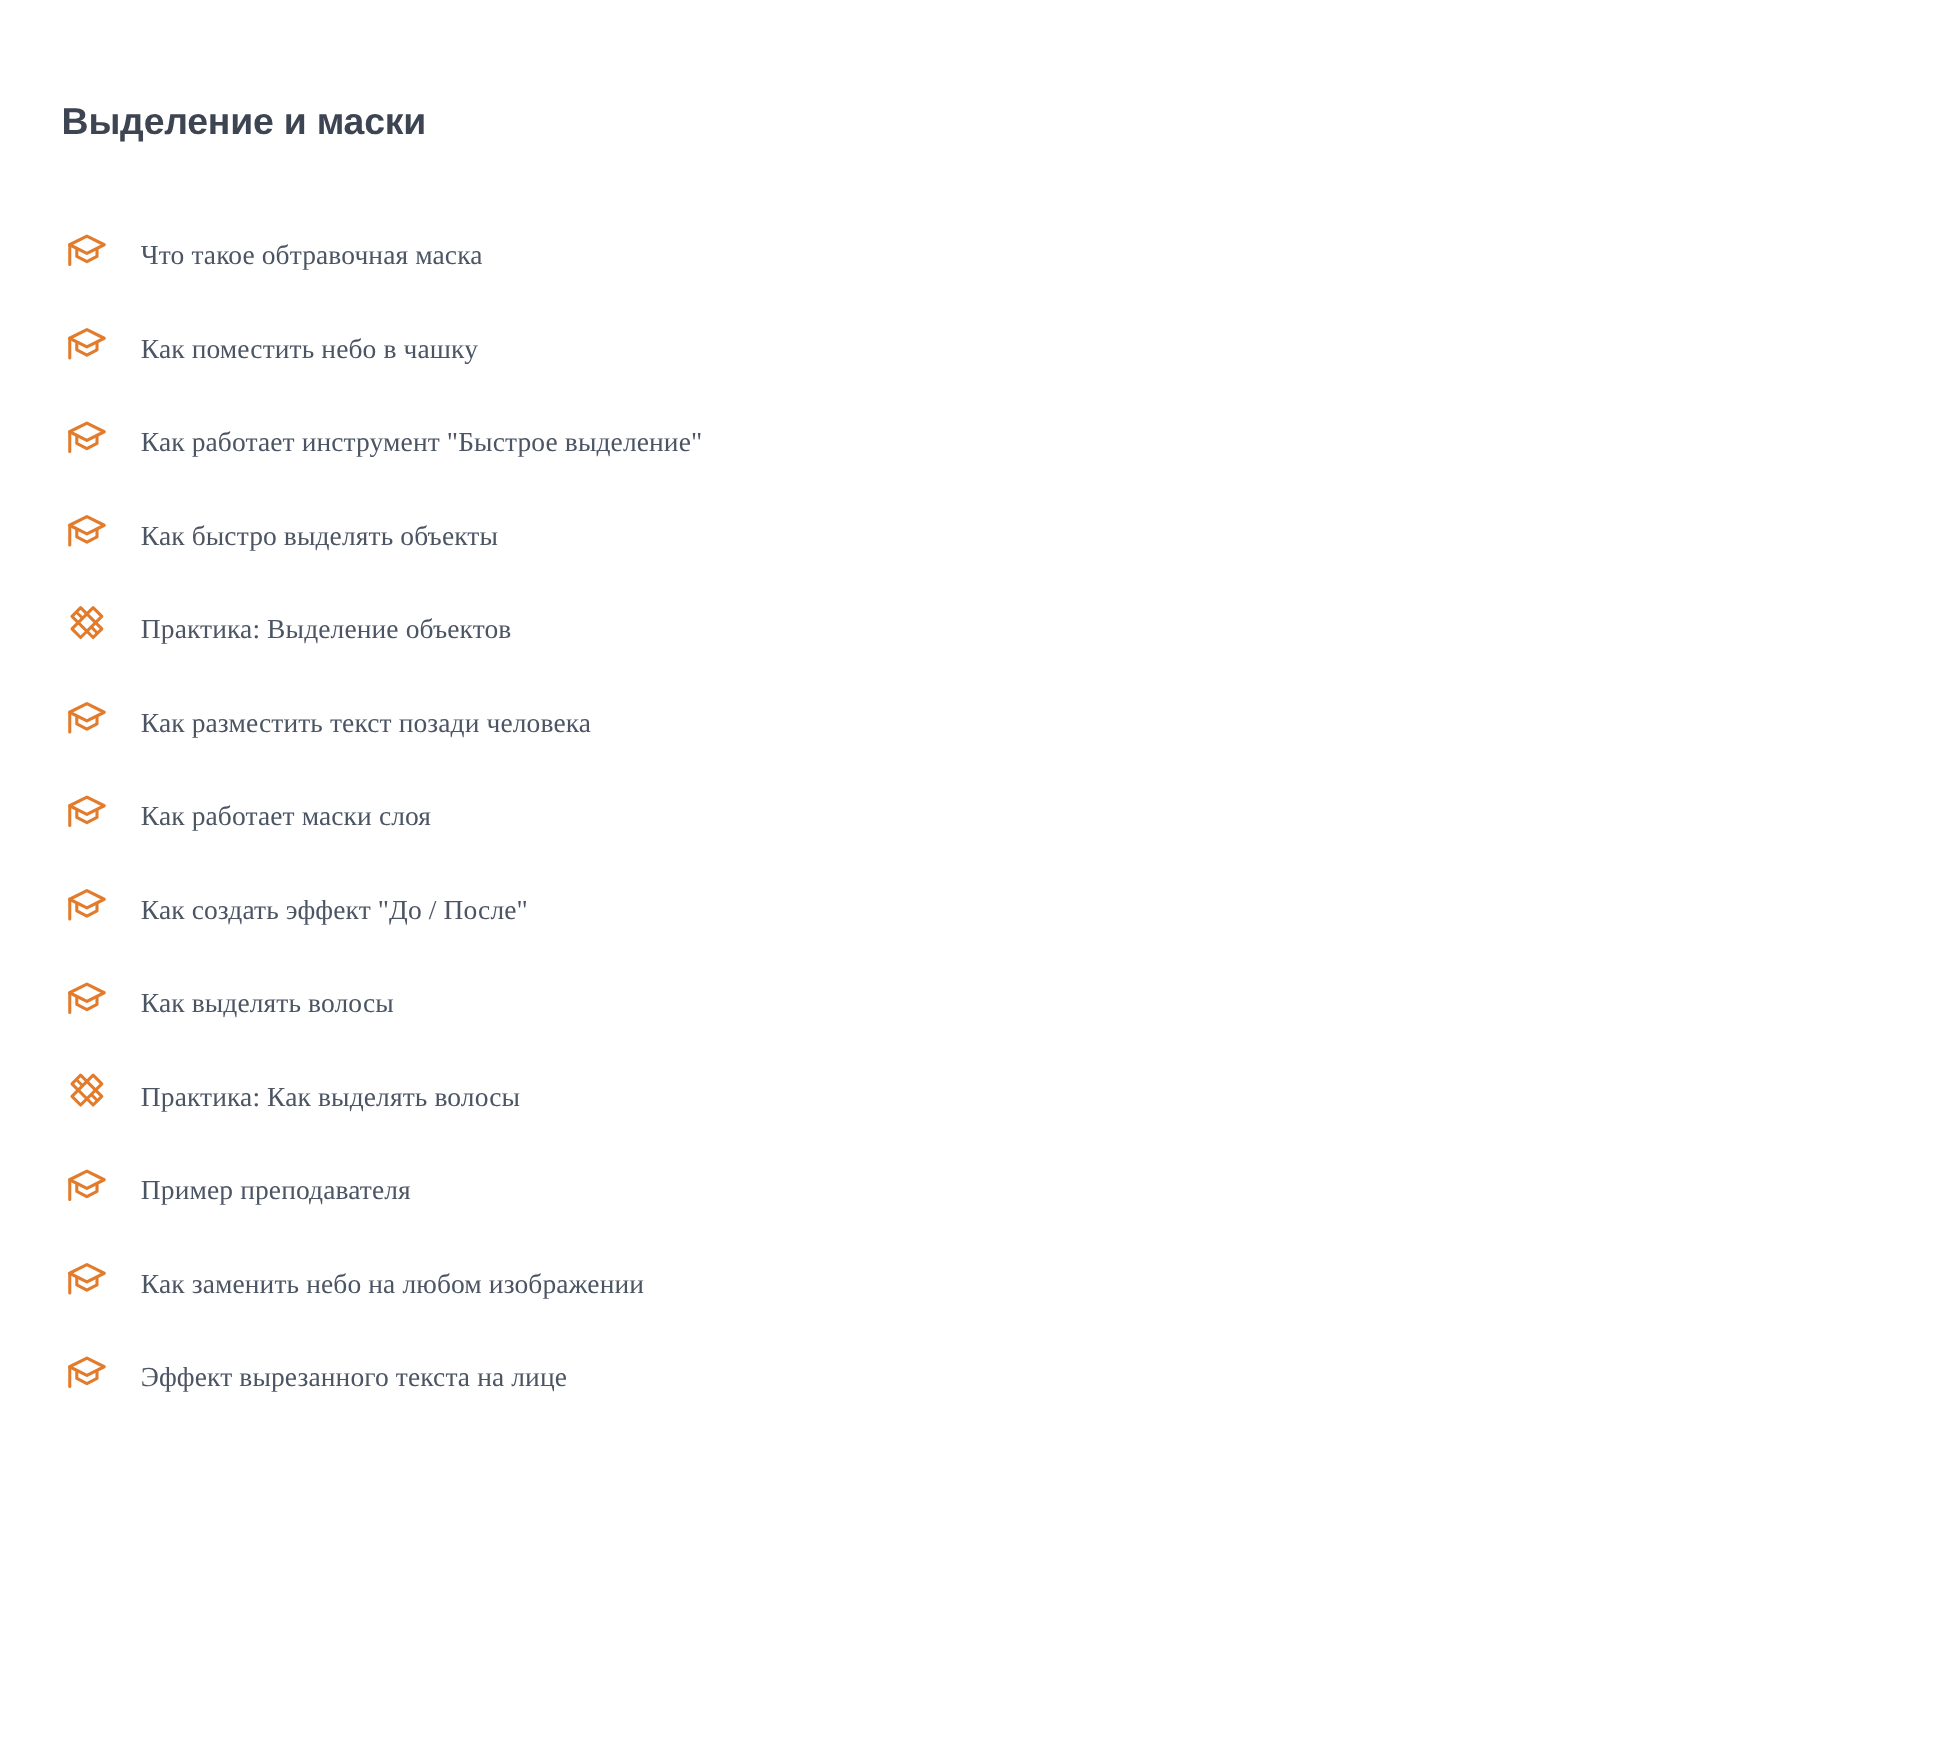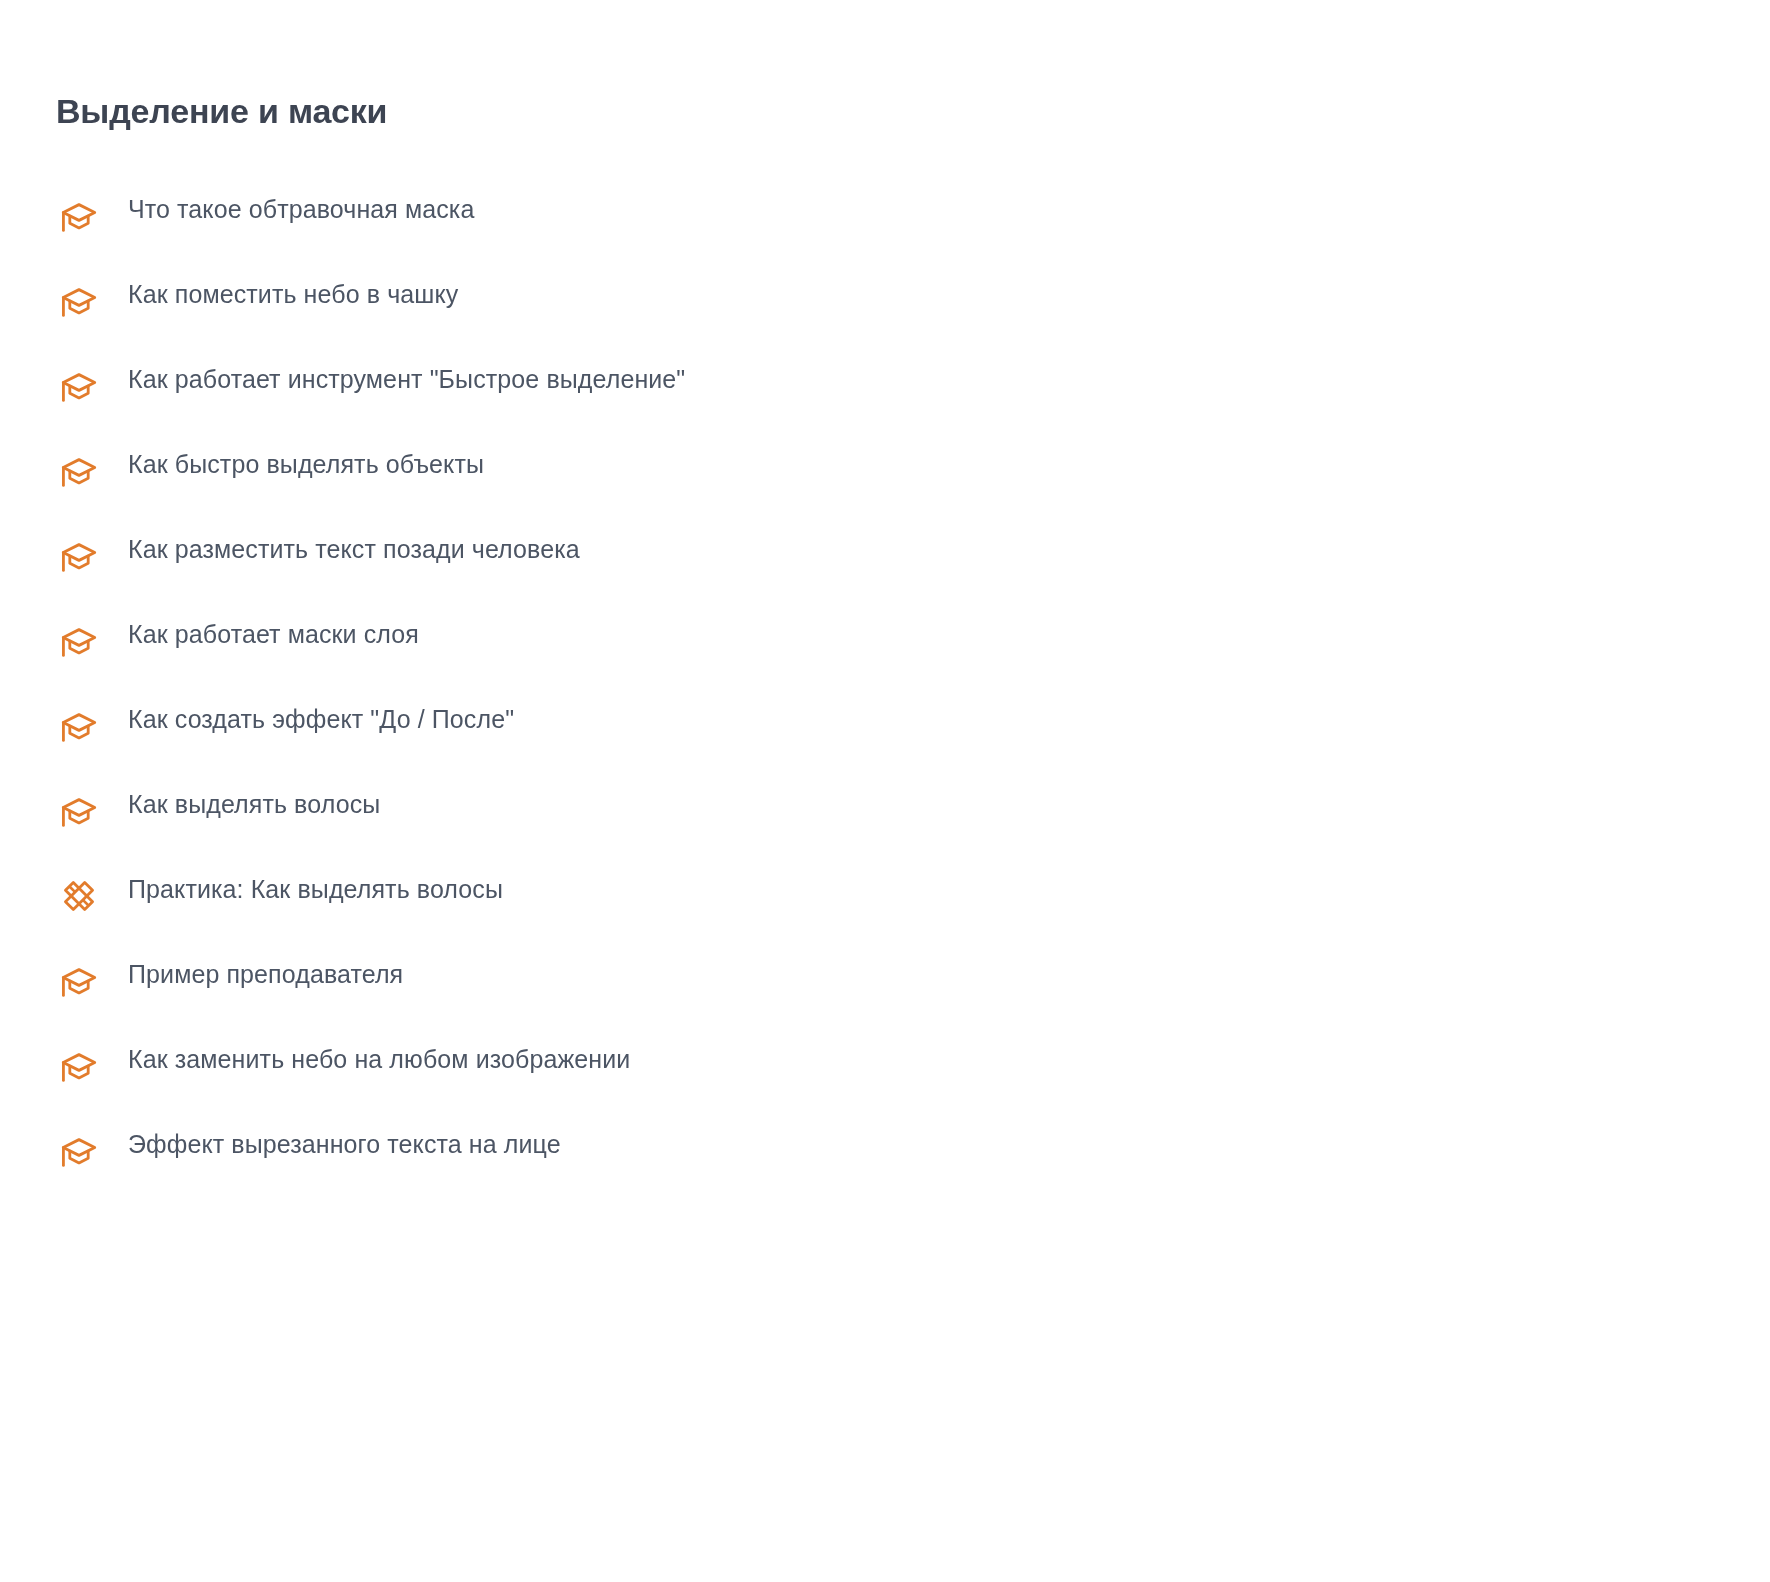--- a/index.html
+++ b/index.html
@@ -37,25 +37,26 @@
 
   .lesson-list {
     position: absolute;
     left: 0;
     top: 193px;
     width: 1770px;
   }
 
   .lesson-row {
     display: flex;
-    align-items: flex-start;
+    align-items: flex-end;
     height: 56px;
     margin-bottom: 29px;
     padding-left: 56px;
     box-sizing: border-box;
+    font-family: Liberation Serif, serif;
   }
 
   .lesson-icon {
     flex: 0 0 auto;
     width: 46px;
     height: 46px;
     display: flex;
     align-items: center;
     justify-content: center;
     margin-right: 26px;
@@ -119,66 +120,77 @@
             <path d="M24 11 L42 20 L24 29 L6 20 Z" stroke="#e27c2c" stroke-width="3.2" stroke-linejoin="round" fill="none"></path>
             <path d="M13.5 24.2 L13.5 32.2 L24 37.6 L34.5 32.2 L34.5 24.2" stroke="#e27c2c" stroke-width="3.2" stroke-linejoin="round" stroke-linecap="round" fill="none"></path>
             <path d="M6.2 20.2 L6.2 40.5" stroke="#e27c2c" stroke-width="3.2" stroke-linecap="round"></path>
           </svg>
         </span>
     <span class="lesson-label">Как быстро выделять объекты</span>
   </div>
       <div class="lesson-row">
     <span class="lesson-icon">
           <svg viewBox="0 0 48 48" fill="none" xmlns="http://www.w3.org/2000/svg">
-            <path d="M24 11 L42 20 L24 29 L6 20 Z" stroke="#e27c2c" stroke-width="3.2" stroke-linejoin="round" fill="none"></path>
-            <path d="M13.5 24.2 L13.5 32.2 L24 37.6 L34.5 32.2 L34.5 24.2" stroke="#e27c2c" stroke-width="3.2" stroke-linejoin="round" stroke-linecap="round" fill="none"></path>
-            <path d="M6.2 20.2 L6.2 40.5" stroke="#e27c2c" stroke-width="3.2" stroke-linecap="round"></path>
-          </svg>
-        </span>
-    <span class="lesson-label">Как разместить текст позади человека</span>
-  </div>
-      <div class="lesson-row">
-    <span class="lesson-icon">
-          <svg viewBox="0 0 48 48" fill="none" xmlns="http://www.w3.org/2000/svg">
-            <path d="M24 11 L42 20 L24 29 L6 20 Z" stroke="#e27c2c" stroke-width="3.2" stroke-linejoin="round" fill="none"></path>
-            <path d="M13.5 24.2 L13.5 32.2 L24 37.6 L34.5 32.2 L34.5 24.2" stroke="#e27c2c" stroke-width="3.2" stroke-linejoin="round" stroke-linecap="round" fill="none"></path>
-            <path d="M6.2 20.2 L6.2 40.5" stroke="#e27c2c" stroke-width="3.2" stroke-linecap="round"></path>
-          </svg>
-        </span>
-    <span class="lesson-label">Как работает маски слоя</span>
-  </div>
-      <div class="lesson-row">
-    <span class="lesson-icon">
-          <svg viewBox="0 0 48 48" fill="none" xmlns="http://www.w3.org/2000/svg">
-            <path d="M24 11 L42 20 L24 29 L6 20 Z" stroke="#e27c2c" stroke-width="3.2" stroke-linejoin="round" fill="none"></path>
-            <path d="M13.5 24.2 L13.5 32.2 L24 37.6 L34.5 32.2 L34.5 24.2" stroke="#e27c2c" stroke-width="3.2" stroke-linejoin="round" stroke-linecap="round" fill="none"></path>
-            <path d="M6.2 20.2 L6.2 40.5" stroke="#e27c2c" stroke-width="3.2" stroke-linecap="round"></path>
-          </svg>
-        </span>
-    <span class="lesson-label">Как создать эффект "До / После"</span>
-  </div>
-      <div class="lesson-row">
-    <span class="lesson-icon">
-          <svg viewBox="0 0 48 48" fill="none" xmlns="http://www.w3.org/2000/svg">
-            <path d="M24 11 L42 20 L24 29 L6 20 Z" stroke="#e27c2c" stroke-width="3.2" stroke-linejoin="round" fill="none"></path>
-            <path d="M13.5 24.2 L13.5 32.2 L24 37.6 L34.5 32.2 L34.5 24.2" stroke="#e27c2c" stroke-width="3.2" stroke-linejoin="round" stroke-linecap="round" fill="none"></path>
-            <path d="M6.2 20.2 L6.2 40.5" stroke="#e27c2c" stroke-width="3.2" stroke-linecap="round"></path>
-          </svg>
-        </span>
-    <span class="lesson-label">Как выделять волосы</span>
-  </div>
-      <div class="lesson-row">
-    <span class="lesson-icon">
-          <svg viewBox="0 0 48 48" fill="none" xmlns="http://www.w3.org/2000/svg">
             <path d="M30.5 8.5 L39.5 17.5 L17.5 39.5 L8.5 30.5 Z" stroke="#e27c2c" stroke-width="3.2" stroke-linejoin="round" fill="none"></path>
             <path d="M17.5 8.5 L8.5 17.5 L30.5 39.5 L39.5 30.5 Z" stroke="#e27c2c" stroke-width="3.2" stroke-linejoin="round" fill="none"></path>
             <path d="M14 14 L18.5 18.5" stroke="#e27c2c" stroke-width="3" stroke-linecap="round"></path>
             <path d="M29.5 29.5 L34 34" stroke="#e27c2c" stroke-width="3" stroke-linecap="round"></path>
           </svg>
         </span>
+    <span class="lesson-label">Практика: Выделение объектов</span>
+  </div>
+      <div class="lesson-row">
+    <span class="lesson-icon">
+          <svg viewBox="0 0 48 48" fill="none" xmlns="http://www.w3.org/2000/svg">
+            <path d="M24 11 L42 20 L24 29 L6 20 Z" stroke="#e27c2c" stroke-width="3.2" stroke-linejoin="round" fill="none"></path>
+            <path d="M13.5 24.2 L13.5 32.2 L24 37.6 L34.5 32.2 L34.5 24.2" stroke="#e27c2c" stroke-width="3.2" stroke-linejoin="round" stroke-linecap="round" fill="none"></path>
+            <path d="M6.2 20.2 L6.2 40.5" stroke="#e27c2c" stroke-width="3.2" stroke-linecap="round"></path>
+          </svg>
+        </span>
+    <span class="lesson-label">Как разместить текст позади человека</span>
+  </div>
+      <div class="lesson-row">
+    <span class="lesson-icon">
+          <svg viewBox="0 0 48 48" fill="none" xmlns="http://www.w3.org/2000/svg">
+            <path d="M24 11 L42 20 L24 29 L6 20 Z" stroke="#e27c2c" stroke-width="3.2" stroke-linejoin="round" fill="none"></path>
+            <path d="M13.5 24.2 L13.5 32.2 L24 37.6 L34.5 32.2 L34.5 24.2" stroke="#e27c2c" stroke-width="3.2" stroke-linejoin="round" stroke-linecap="round" fill="none"></path>
+            <path d="M6.2 20.2 L6.2 40.5" stroke="#e27c2c" stroke-width="3.2" stroke-linecap="round"></path>
+          </svg>
+        </span>
+    <span class="lesson-label">Как работает маски слоя</span>
+  </div>
+      <div class="lesson-row">
+    <span class="lesson-icon">
+          <svg viewBox="0 0 48 48" fill="none" xmlns="http://www.w3.org/2000/svg">
+            <path d="M24 11 L42 20 L24 29 L6 20 Z" stroke="#e27c2c" stroke-width="3.2" stroke-linejoin="round" fill="none"></path>
+            <path d="M13.5 24.2 L13.5 32.2 L24 37.6 L34.5 32.2 L34.5 24.2" stroke="#e27c2c" stroke-width="3.2" stroke-linejoin="round" stroke-linecap="round" fill="none"></path>
+            <path d="M6.2 20.2 L6.2 40.5" stroke="#e27c2c" stroke-width="3.2" stroke-linecap="round"></path>
+          </svg>
+        </span>
+    <span class="lesson-label">Как создать эффект "До / После"</span>
+  </div>
+      <div class="lesson-row">
+    <span class="lesson-icon">
+          <svg viewBox="0 0 48 48" fill="none" xmlns="http://www.w3.org/2000/svg">
+            <path d="M24 11 L42 20 L24 29 L6 20 Z" stroke="#e27c2c" stroke-width="3.2" stroke-linejoin="round" fill="none"></path>
+            <path d="M13.5 24.2 L13.5 32.2 L24 37.6 L34.5 32.2 L34.5 24.2" stroke="#e27c2c" stroke-width="3.2" stroke-linejoin="round" stroke-linecap="round" fill="none"></path>
+            <path d="M6.2 20.2 L6.2 40.5" stroke="#e27c2c" stroke-width="3.2" stroke-linecap="round"></path>
+          </svg>
+        </span>
+    <span class="lesson-label">Как выделять волосы</span>
+  </div>
+      <div class="lesson-row">
+    <span class="lesson-icon">
+          <svg viewBox="0 0 48 48" fill="none" xmlns="http://www.w3.org/2000/svg">
+            <path d="M30.5 8.5 L39.5 17.5 L17.5 39.5 L8.5 30.5 Z" stroke="#e27c2c" stroke-width="3.2" stroke-linejoin="round" fill="none"></path>
+            <path d="M17.5 8.5 L8.5 17.5 L30.5 39.5 L39.5 30.5 Z" stroke="#e27c2c" stroke-width="3.2" stroke-linejoin="round" fill="none"></path>
+            <path d="M14 14 L18.5 18.5" stroke="#e27c2c" stroke-width="3" stroke-linecap="round"></path>
+            <path d="M29.5 29.5 L34 34" stroke="#e27c2c" stroke-width="3" stroke-linecap="round"></path>
+          </svg>
+        </span>
     <span class="lesson-label">Практика: Как выделять волосы</span>
   </div>
       <div class="lesson-row">
     <span class="lesson-icon">
           <svg viewBox="0 0 48 48" fill="none" xmlns="http://www.w3.org/2000/svg">
             <path d="M24 11 L42 20 L24 29 L6 20 Z" stroke="#e27c2c" stroke-width="3.2" stroke-linejoin="round" fill="none"></path>
             <path d="M13.5 24.2 L13.5 32.2 L24 37.6 L34.5 32.2 L34.5 24.2" stroke="#e27c2c" stroke-width="3.2" stroke-linejoin="round" stroke-linecap="round" fill="none"></path>
             <path d="M6.2 20.2 L6.2 40.5" stroke="#e27c2c" stroke-width="3.2" stroke-linecap="round"></path>
           </svg>
         </span>

